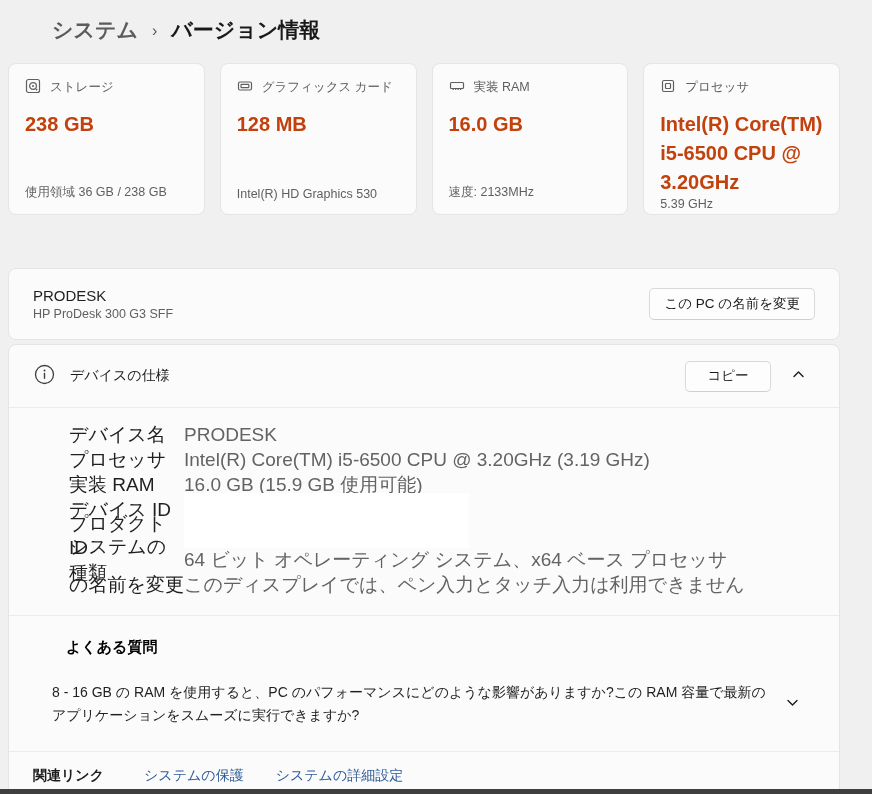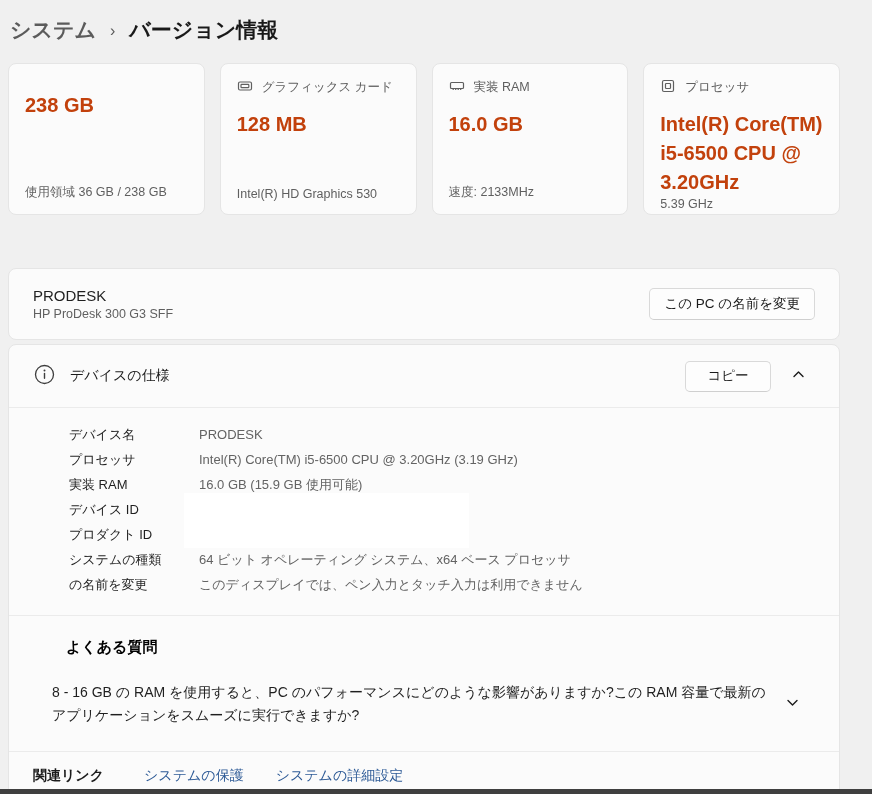--- a/index.html
+++ b/index.html
@@ -7,21 +7,21 @@
     width: 872px; height: 794px;
     background: #f0f0f0;
     font-family: "Liberation Sans", "DejaVu Sans", sans-serif;
     color: #1a1a1a;
     overflow: hidden;
     position: relative;
   }
   .page { padding: 12px 8px 0 8px; width: 848px; }
 
   
-  .breadcrumb { display: flex; align-items: center; gap: 14px; padding: 4px 0 0 2px; font-size: 21px; font-weight: 600; }
+  .breadcrumb { display: flex; align-items: center; gap: 14px; padding: 4px 0 0 2px; font-size: 21px; font-weight: 600; margin-left: 42px; }
   .crumb-parent { color: #5b5b5b; cursor: pointer; }
   .crumb-sep { color: #5b5b5b; font-size: 16px; font-weight: 400; padding-top: 2px; }
   .crumb-current { color: #191919; }
 
   
   .cards { display: flex; gap: 15px; margin-top: 19px; }
   .card {
     width: 197px; height: 152px;
     background: #fbfbfb;
     border: 1px solid #e5e5e5;
@@ -67,21 +67,21 @@
     display: flex; align-items: center;
     padding: 0 18px 0 25px;
     cursor: pointer;
   }
   .specs-title { font-size: 14px; color: #1b1b1b; margin-left: 15px; }
   .specs-header-right { margin-left: auto; display: flex; align-items: center; gap: 21px; }
   .copy-btn { width: 86px; height: 31px; padding: 0; }
   .divider { height: 1px; background: #ebebeb; width: 100%; }
 
   .spec-table { position: relative; padding: 14px 0 18px 60px; }
-  .spec-row { display: flex; height: 25px; align-items: center; font-size: 13px; gap: 15px; }
+  .spec-row { display: flex; height: 25px; align-items: center; font-size: 19px; }
   .spec-label { width: 115px; color: #1f1f1f; flex: 0 0 auto; }
   .spec-value { color: #636363; }
   .redacted-box {
     position: absolute;
     left: 175px; top: 85px;
     width: 285px; height: 55px;
     background: #ffffff;
   }
 
   
@@ -108,20 +108,31 @@
 
   <div class="breadcrumb">
     <span class="crumb-parent">システム</span>
     <span class="crumb-sep">›</span>
     <span class="crumb-current">バージョン情報</span>
   </div>
 
   <div class="cards">
 
     <div class="card">
+      <div class="card-head">
+        <span>
+          <svg width="16" height="16" viewBox="0 0 16 16">
+            <rect class="icon-stroke" x="1.5" y="1.5" width="13" height="13" rx="2"></rect>
+            <circle class="icon-stroke" cx="8" cy="8" r="3.4"></circle>
+            <circle cx="8" cy="8" r="1" fill="#5f5f5f"></circle>
+            <circle cx="11.6" cy="11.6" r="0.9" fill="#5f5f5f"></circle>
+          </svg>
+        </span>
+        <span>ストレージ</span>
+      </div>
       <div class="card-value">238 GB</div>
       <div class="card-caption">使用領域 36 GB / 238 GB</div>
     </div>
 
     <div class="card">
       <div class="card-head">
         <span>
           <svg width="16" height="16" viewBox="0 0 16 16">
             <rect class="icon-stroke" x="1.5" y="4" width="13" height="8" rx="1.5"></rect>
             <rect class="icon-stroke" x="4" y="6.3" width="7.8" height="3.4" rx="0.8"></rect>

